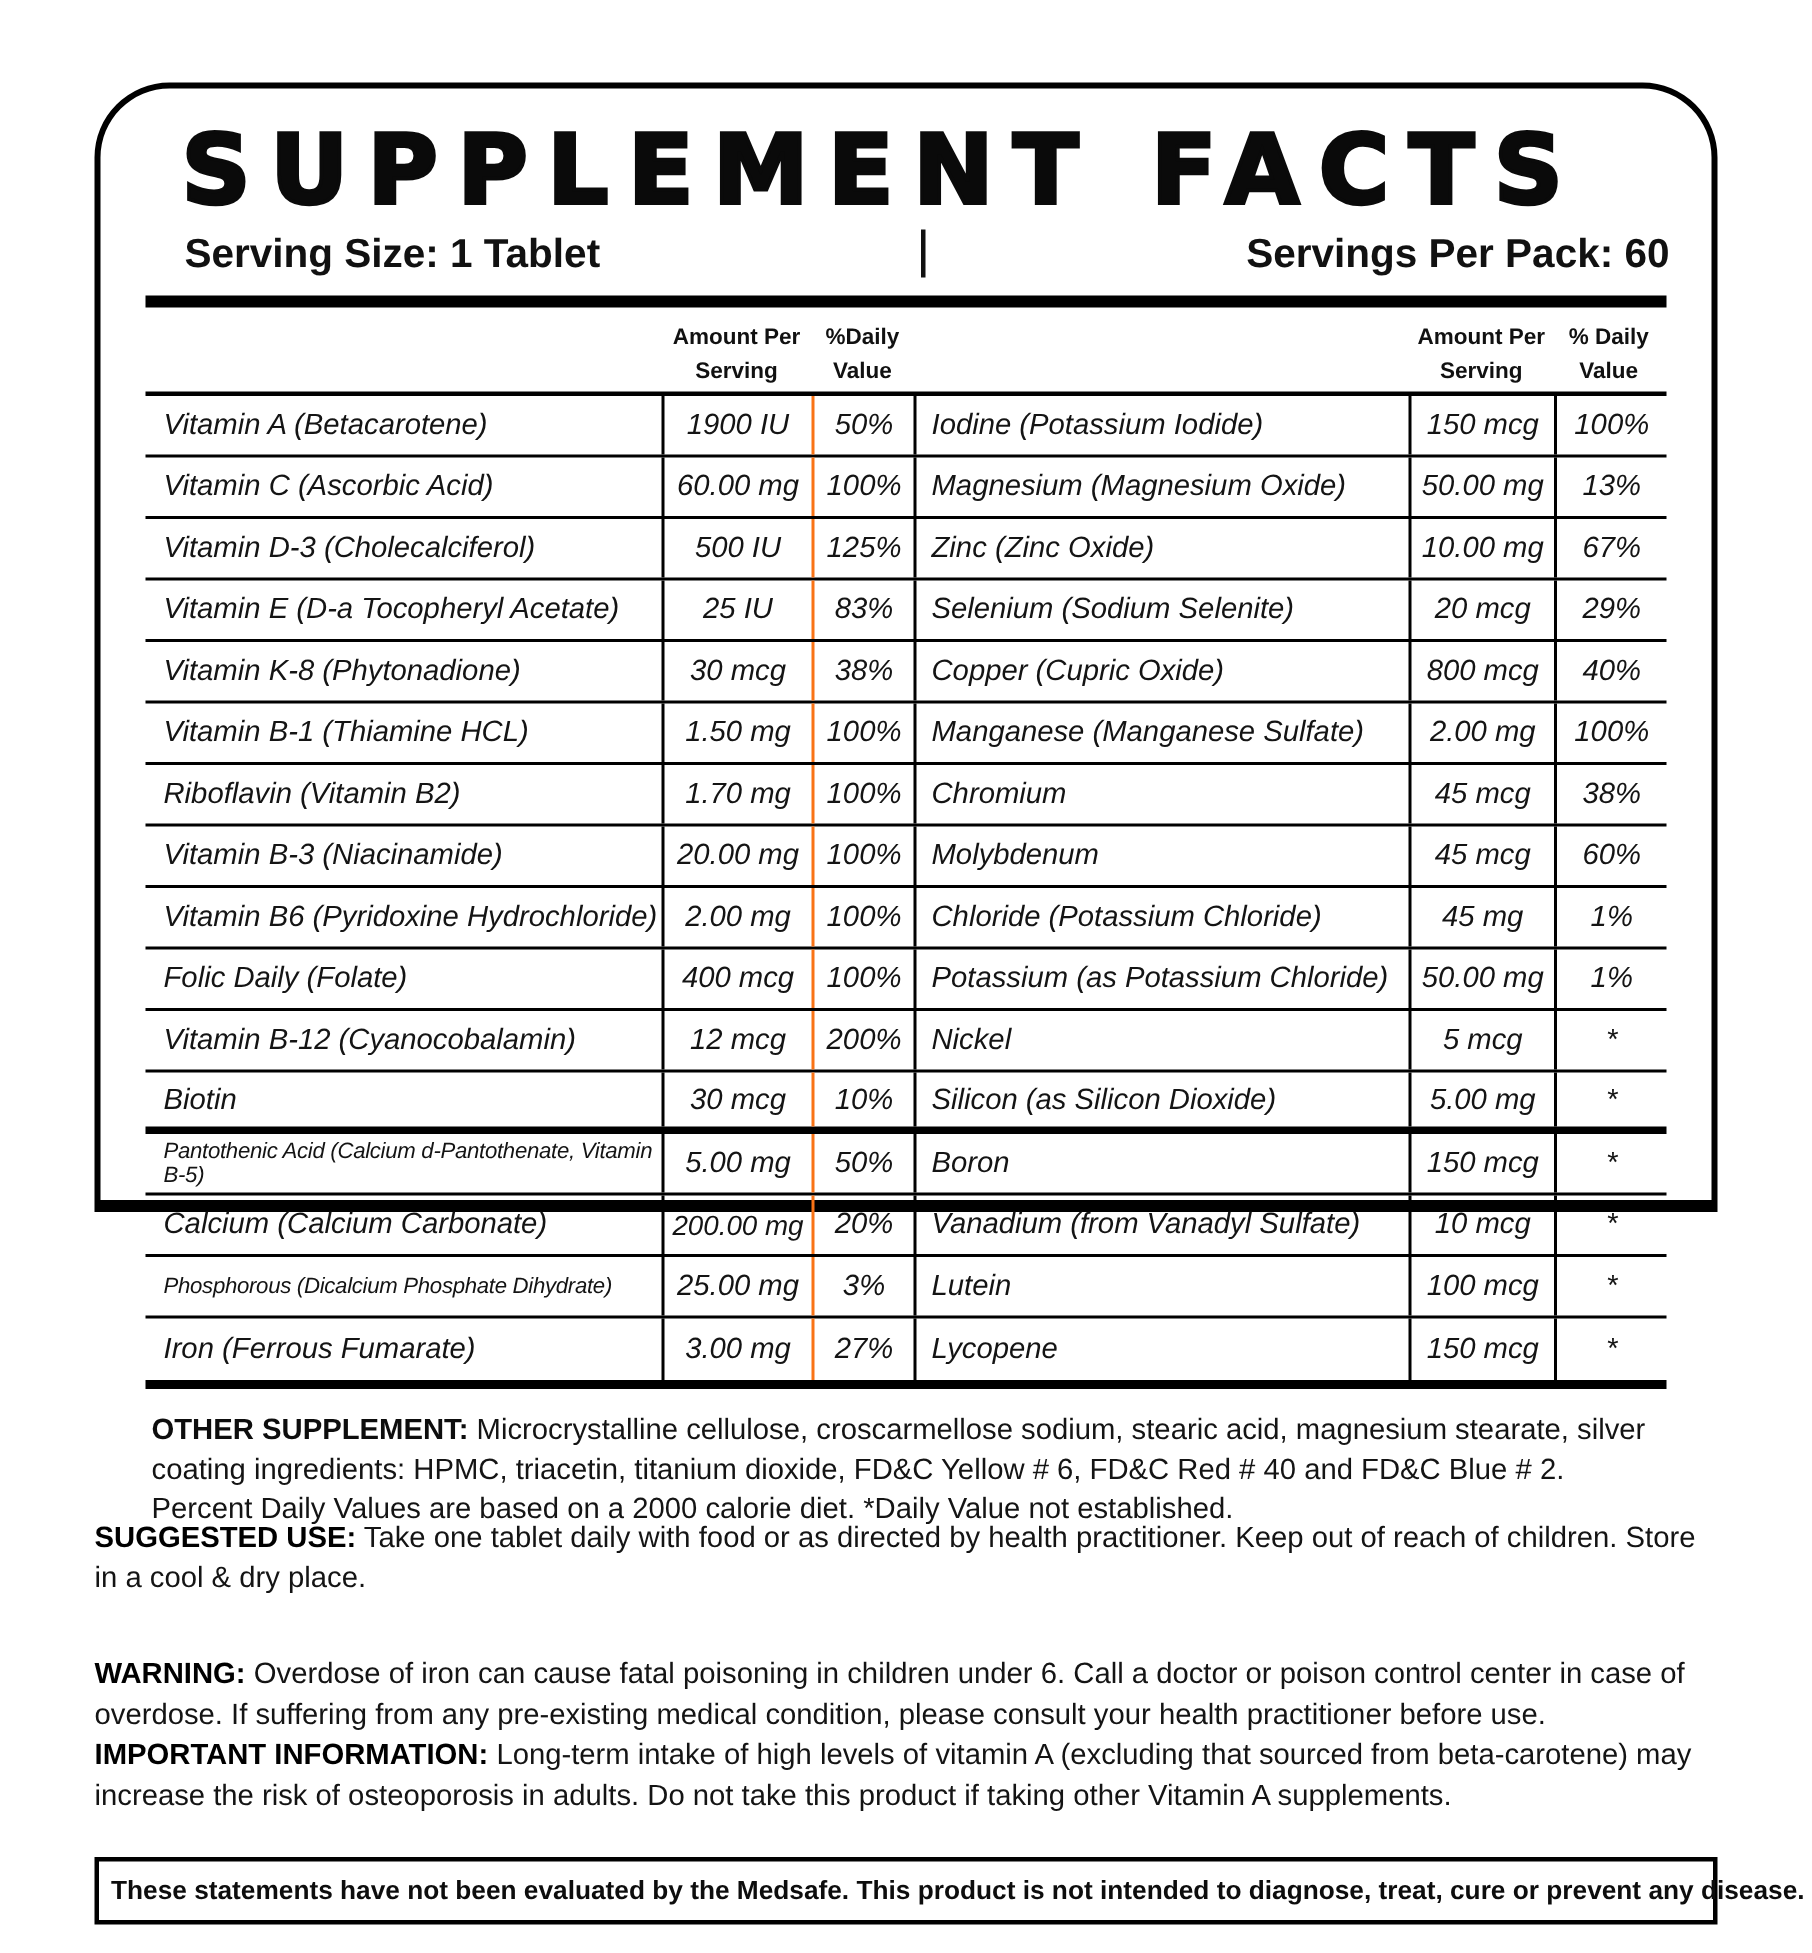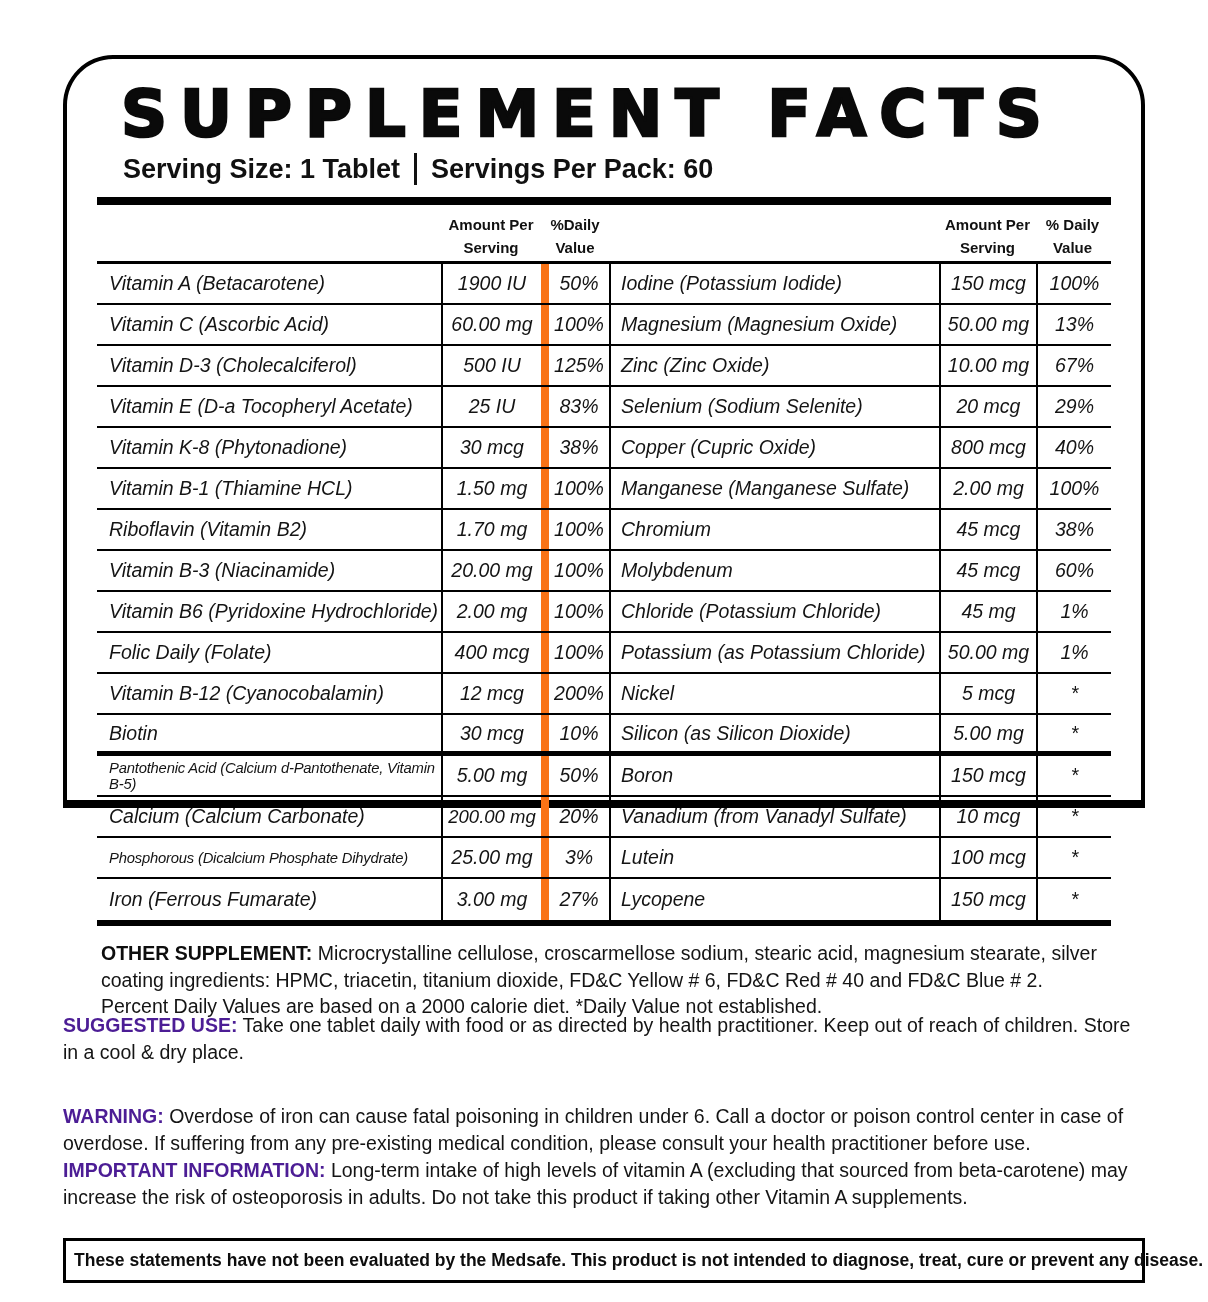--- a/index.html
+++ b/index.html
@@ -14,21 +14,21 @@
   }
 
   .title {
     font-family:"DejaVu Sans","Liberation Sans",sans-serif;
     font-weight:900; font-size:64px; letter-spacing:13px;
     -webkit-text-stroke:2.5px #0a0a0a;
     color:#0a0a0a; margin:8px 0 2px 26px; white-space:nowrap;
   }
   .serving-line {
     display:flex; align-items:center; margin:2px 0 0 28px;
-    font-size:27px; font-weight:bold; color:#111;
+    font-size:27px; font-weight:bold; color:#111;justify-content:space-between;
   }
   .serving-divider { width:3px; height:32px; background:#111; margin:0 14px; }
 
   .thick-bar { height:8px; background:#000; margin:12px 2px 0 2px; }
 
   .table-wrap { width:1014px; margin:0 auto; }
   .col-headers { position:relative; height:56px; }
   .hdr {
     position:absolute; top:8px; text-align:center;
     font-size:15px; font-weight:bold; line-height:1.55;
@@ -39,34 +39,34 @@
   .hdr-r-amt { left:842px; width:97px; }
   .hdr-r-dv  { left:937px; width:77px; }
 
   .grid { border-top:3px solid #000; border-bottom:6px solid #000;font-style:italic; }
   .row { display:flex; height:41px; border-bottom:2px solid #000; }
   .row:last-child { border-bottom:none; }
   .row:nth-child(12) { border-bottom-width:5px; }
   .cell { display:flex; align-items:center; font-size:19.5px; color:#141414; overflow:hidden; }
   .c-lname { width:344px; padding-left:12px; }
   .c-lamt  { width:100px; border-left:2px solid #000; justify-content:center; text-align:center; }
-  .c-ldv   { width:68px;  border-left:8px solid #f97316; justify-content:center; }
+  .c-ldv   { width:68px;  border-left:2px solid #f97316; justify-content:center; }
   .c-rname { width:330px; border-left:2px solid #000; padding-left:10px; }
   .c-ramt  { width:97px;  border-left:2px solid #000; justify-content:center; text-align:center; }
   .c-rdv   { width:75px;  border-left:2px solid #000; justify-content:center; }
   .row:nth-child(13) .c-lname,
   .row:nth-child(15) .c-lname { font-size:14.8px; letter-spacing:-0.2px; }
   .row:nth-child(14) .c-lamt  { font-size:18.5px; }
 
   .other-ing { margin:14px 6px 0 6px; font-size:19.5px; line-height:1.36; color:#141414; }
   .other-ing b { color:#0d0d0d; }
 
   .footer { position:absolute; left:63px; top:1012px; width:1082px; }
   .footer p { font-size:19.5px; line-height:1.4; color:#141414; }
-  .footer b { color:#4c1d95; }
+  .footer b { color:#000000; }
   .p-suggested { margin-bottom:36px; }
   .p-warning { margin-bottom:0; }
   .p-important { margin-top:0; }
 
   .disclaimer-box {
     margin-top:26px; border:3px solid #000; padding:9px 8px;
     font-size:17.5px; font-weight:bold; text-align:center; color:#0d0d0d;
     white-space:nowrap;
   }
 </style>

